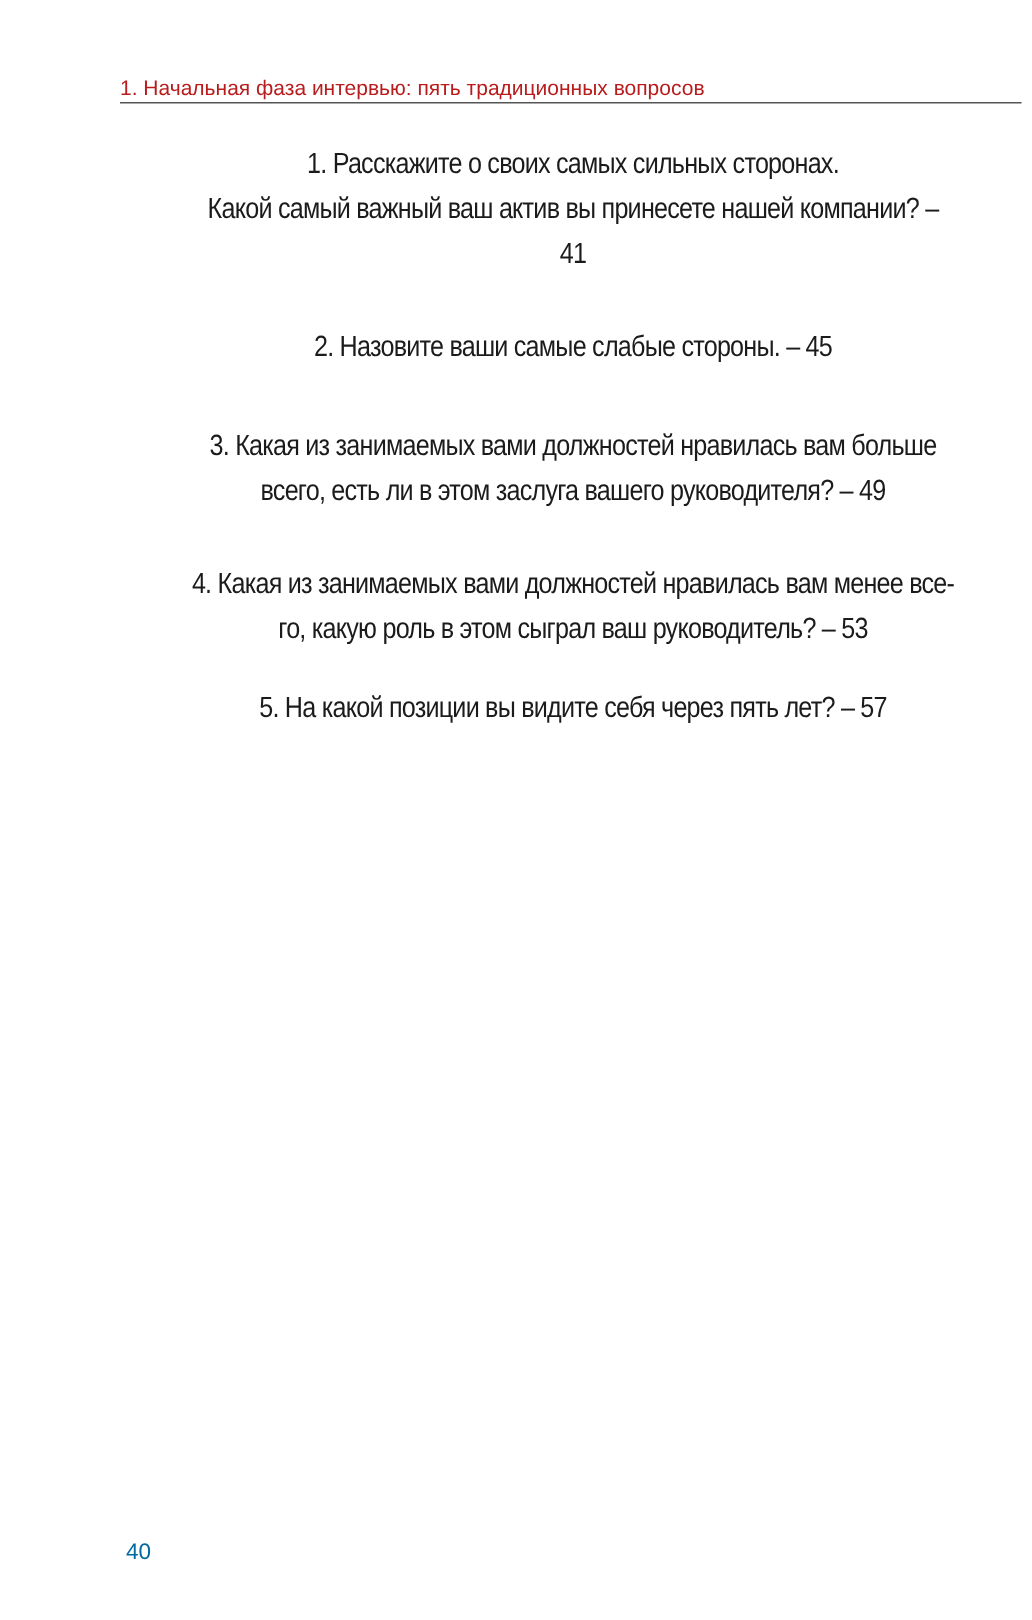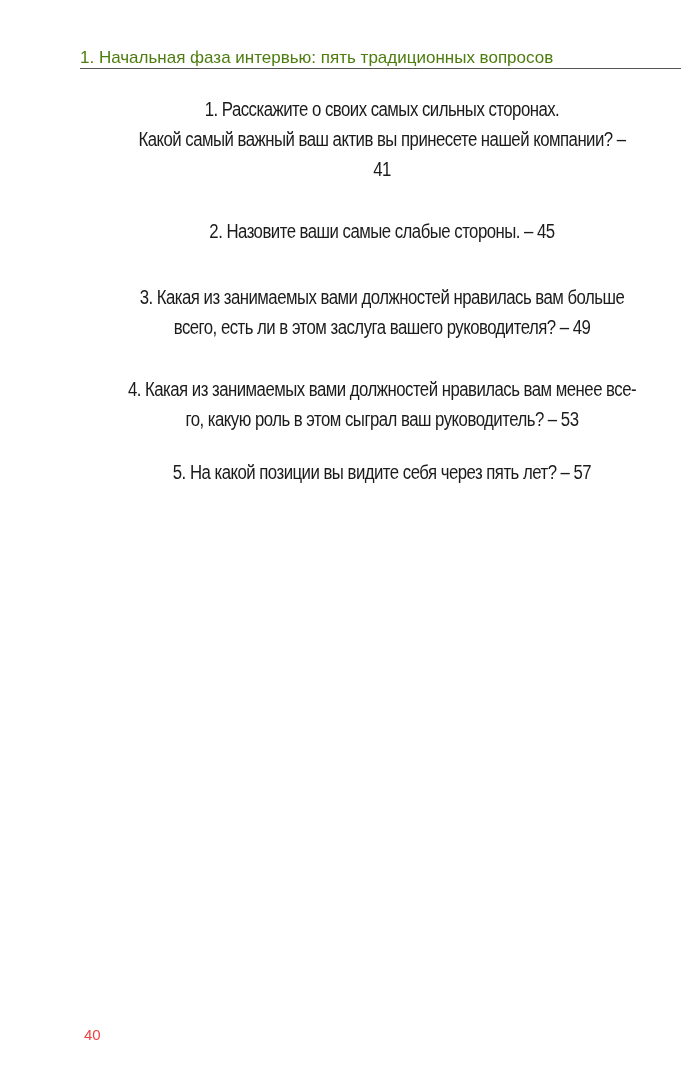--- a/index.html
+++ b/index.html
@@ -3,21 +3,21 @@
   <meta charset="utf-8">
   <style>
     html, body { margin: 0; padding: 0; background: #ffffff; }
     body {
       width: 688px; height: 1080px; position: relative; overflow: hidden;
       color: #1a1a1a;
       font-family: "Liberation Sans", sans-serif;
     }
     .running-head {
       position: absolute; left: 80px; top: 50px; width: 601px;
-      font-size: 17px; line-height: 16px; color: #4d7c0f;
+      font-size: 14px; line-height: 16px; color: #b91c1c;
       padding-bottom: 2px;
       border-bottom: 1.5px solid #555;
       white-space: nowrap;
     }
     .questions {
       position: absolute; left: 76px; top: 94px; width: 612px;
       text-align: center;
     }
     .q {
       font-family: "Liberation Sans Narrow", "Liberation Sans", sans-serif;
@@ -28,21 +28,21 @@
       margin: 0;
     }
     .q1 { position: absolute; top: 0; left: 0; width: 100%; }
     .q2 { position: absolute; top: 122px; left: 0; width: 100%; }
     .q3 { position: absolute; top: 188px; left: 0; width: 100%; }
     .q4 { position: absolute; top: 280px; left: 0; width: 100%; }
     .q5 { position: absolute; top: 363px; left: 0; width: 100%; }
     .line { display: block; white-space: nowrap; }
     .page-number {
       position: absolute; left: 84px; top: 1026px;
-      font-size: 15px; color: #ef4444;
+      font-size: 15px; color: #0369a1;
     }
   </style>
 </head>
 <body>
 
 <div class="running-head">1. Начальная фаза интервью: пять традиционных вопросов</div>
 
 <div class="questions">
   <p class="q q1">
     <span class="line">1. Расскажите о своих самых сильных сторонах.</span>

